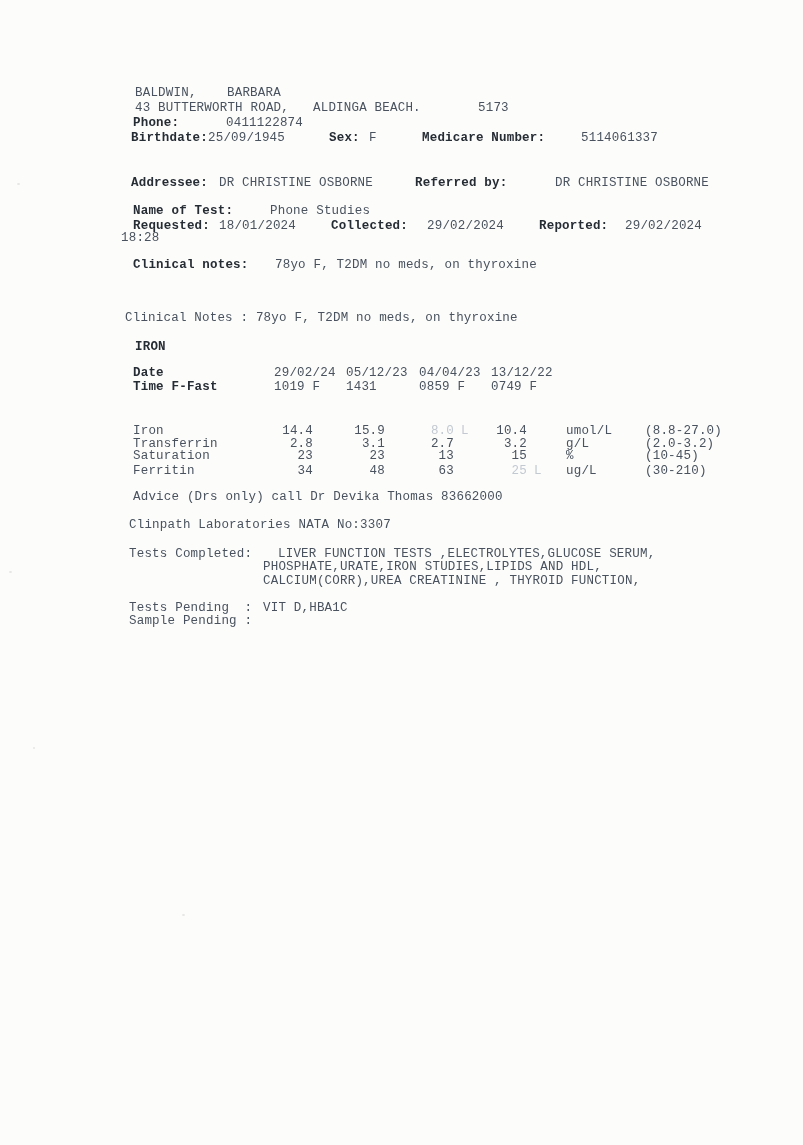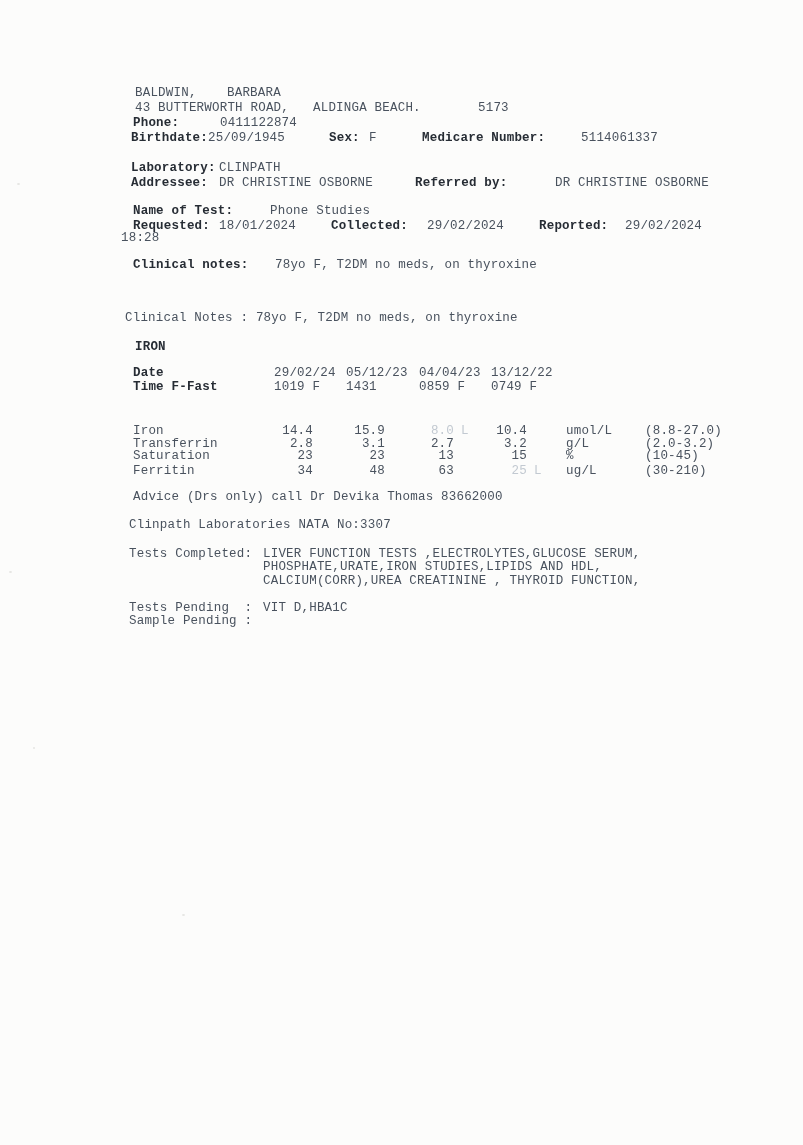--- a/index.html
+++ b/index.html
@@ -34,33 +34,29 @@
     <span class="fr" style="left:135px">BALDWIN,</span>
     <span class="fr" style="left:227px">BARBARA</span>
   </div>
   <div class="ln" style="top:101px">
     <span class="fr" style="left:135px">43 BUTTERWORTH ROAD,</span>
     <span class="fr" style="left:313px">ALDINGA BEACH.</span>
     <span class="fr" style="left:478px">5173</span>
   </div>
   <div class="ln" style="top:116px">
     <span class="fr b" style="left:133px">Phone:</span>
-    <span class="fr" style="left:220px">0411122874</span>
+    <span class="fr" style="left:226px">0411122874</span>
   </div>
   <div class="ln" style="top:131px">
     <span class="fr b" style="left:131px">Birthdate:</span>
     <span class="fr" style="left:208px">25/09/1945</span>
     <span class="fr b" style="left:329px">Sex:</span>
     <span class="fr" style="left:369px">F</span>
     <span class="fr b" style="left:422px">Medicare Number:</span>
     <span class="fr" style="left:581px">5114061337</span>
-  </div>
-  <div class="ln" style="top:161px">
-    <span class="fr b" style="left:131px">Laboratory:</span>
-    <span class="fr" style="left:219px">CLINPATH</span>
   </div>
   <div class="ln" style="top:176px">
     <span class="fr b" style="left:131px">Addressee:</span>
     <span class="fr" style="left:219px">DR CHRISTINE OSBORNE</span>
     <span class="fr b" style="left:415px">Referred by:</span>
     <span class="fr" style="left:555px">DR CHRISTINE OSBORNE</span>
   </div>
 
   <div class="ln" style="top:204px">
     <span class="fr b" style="left:133px">Name of Test:</span>
@@ -158,21 +154,21 @@
   </div>
 
   <div class="ln" style="top:490px">
     <span class="fr" style="left:133px">Advice (Drs only) call Dr Devika Thomas 83662000</span>
   </div>
   <div class="ln" style="top:518px">
     <span class="fr" style="left:129px">Clinpath Laboratories NATA No:3307</span>
   </div>
   <div class="ln" style="top:547px">
     <span class="fr" style="left:129px">Tests Completed:</span>
-    <span class="fr" style="left:263px">LIVER FUNCTION TESTS ,ELECTROLYTES,GLUCOSE SERUM,</span>
+    <span class="fr" style="left:278px">LIVER FUNCTION TESTS ,ELECTROLYTES,GLUCOSE SERUM,</span>
   </div>
   <div class="ln" style="top:560px">
     <span class="fr" style="left:263px">PHOSPHATE,URATE,IRON STUDIES,LIPIDS AND HDL,</span>
   </div>
   <div class="ln" style="top:574px">
     <span class="fr" style="left:263px">CALCIUM(CORR),UREA CREATININE , THYROID FUNCTION,</span>
   </div>
   <div class="ln" style="top:601px">
     <span class="fr" style="left:129px">Tests Pending  :</span>
     <span class="fr" style="left:263px">VIT D,HBA1C</span>

